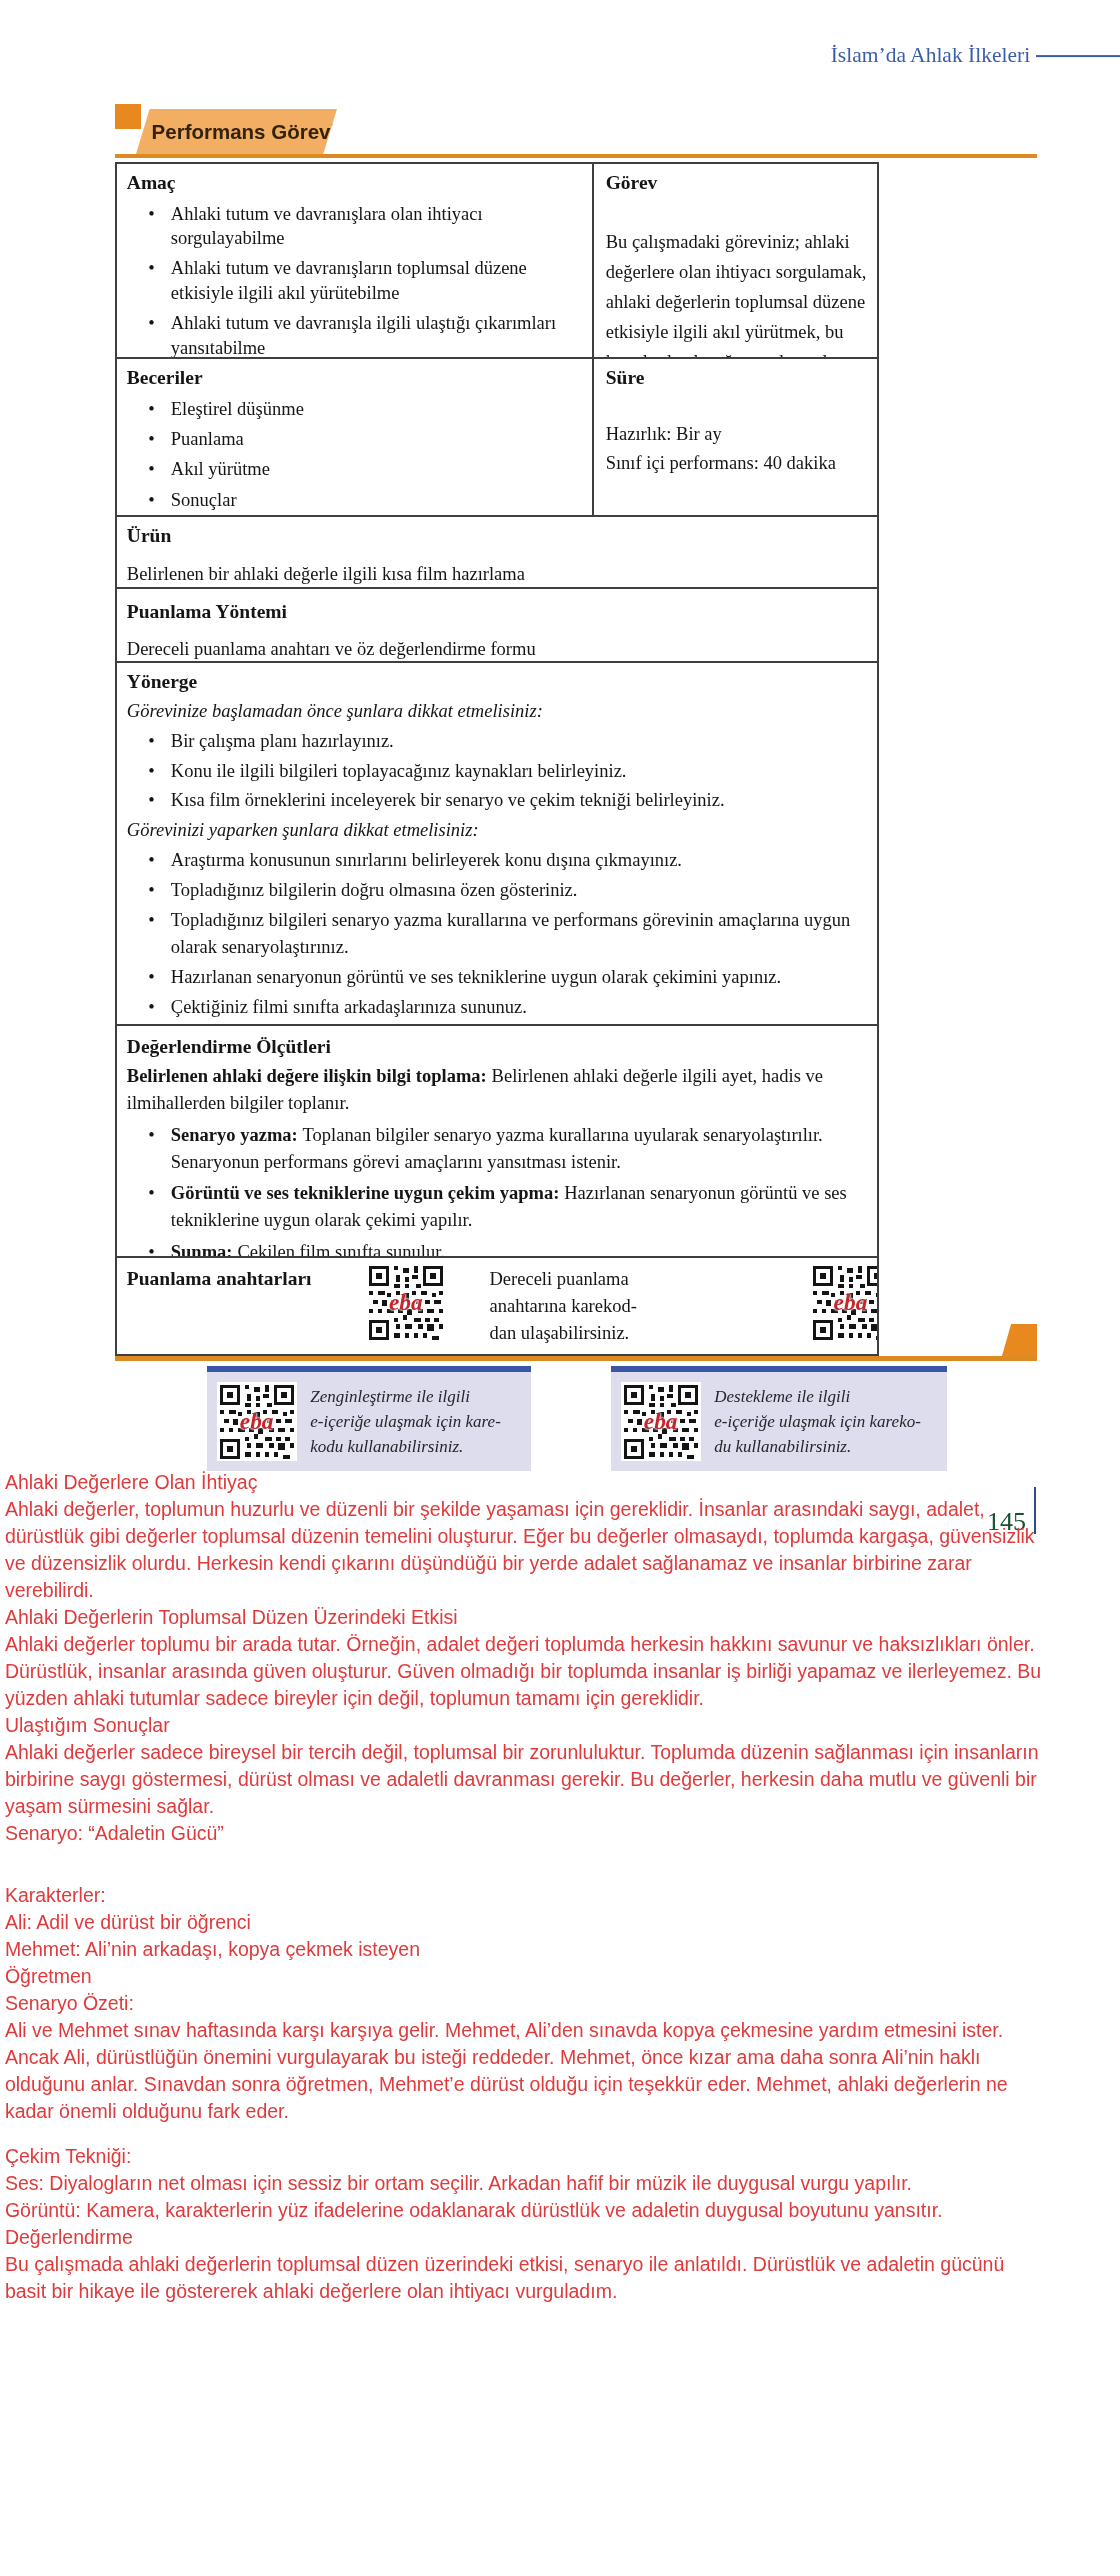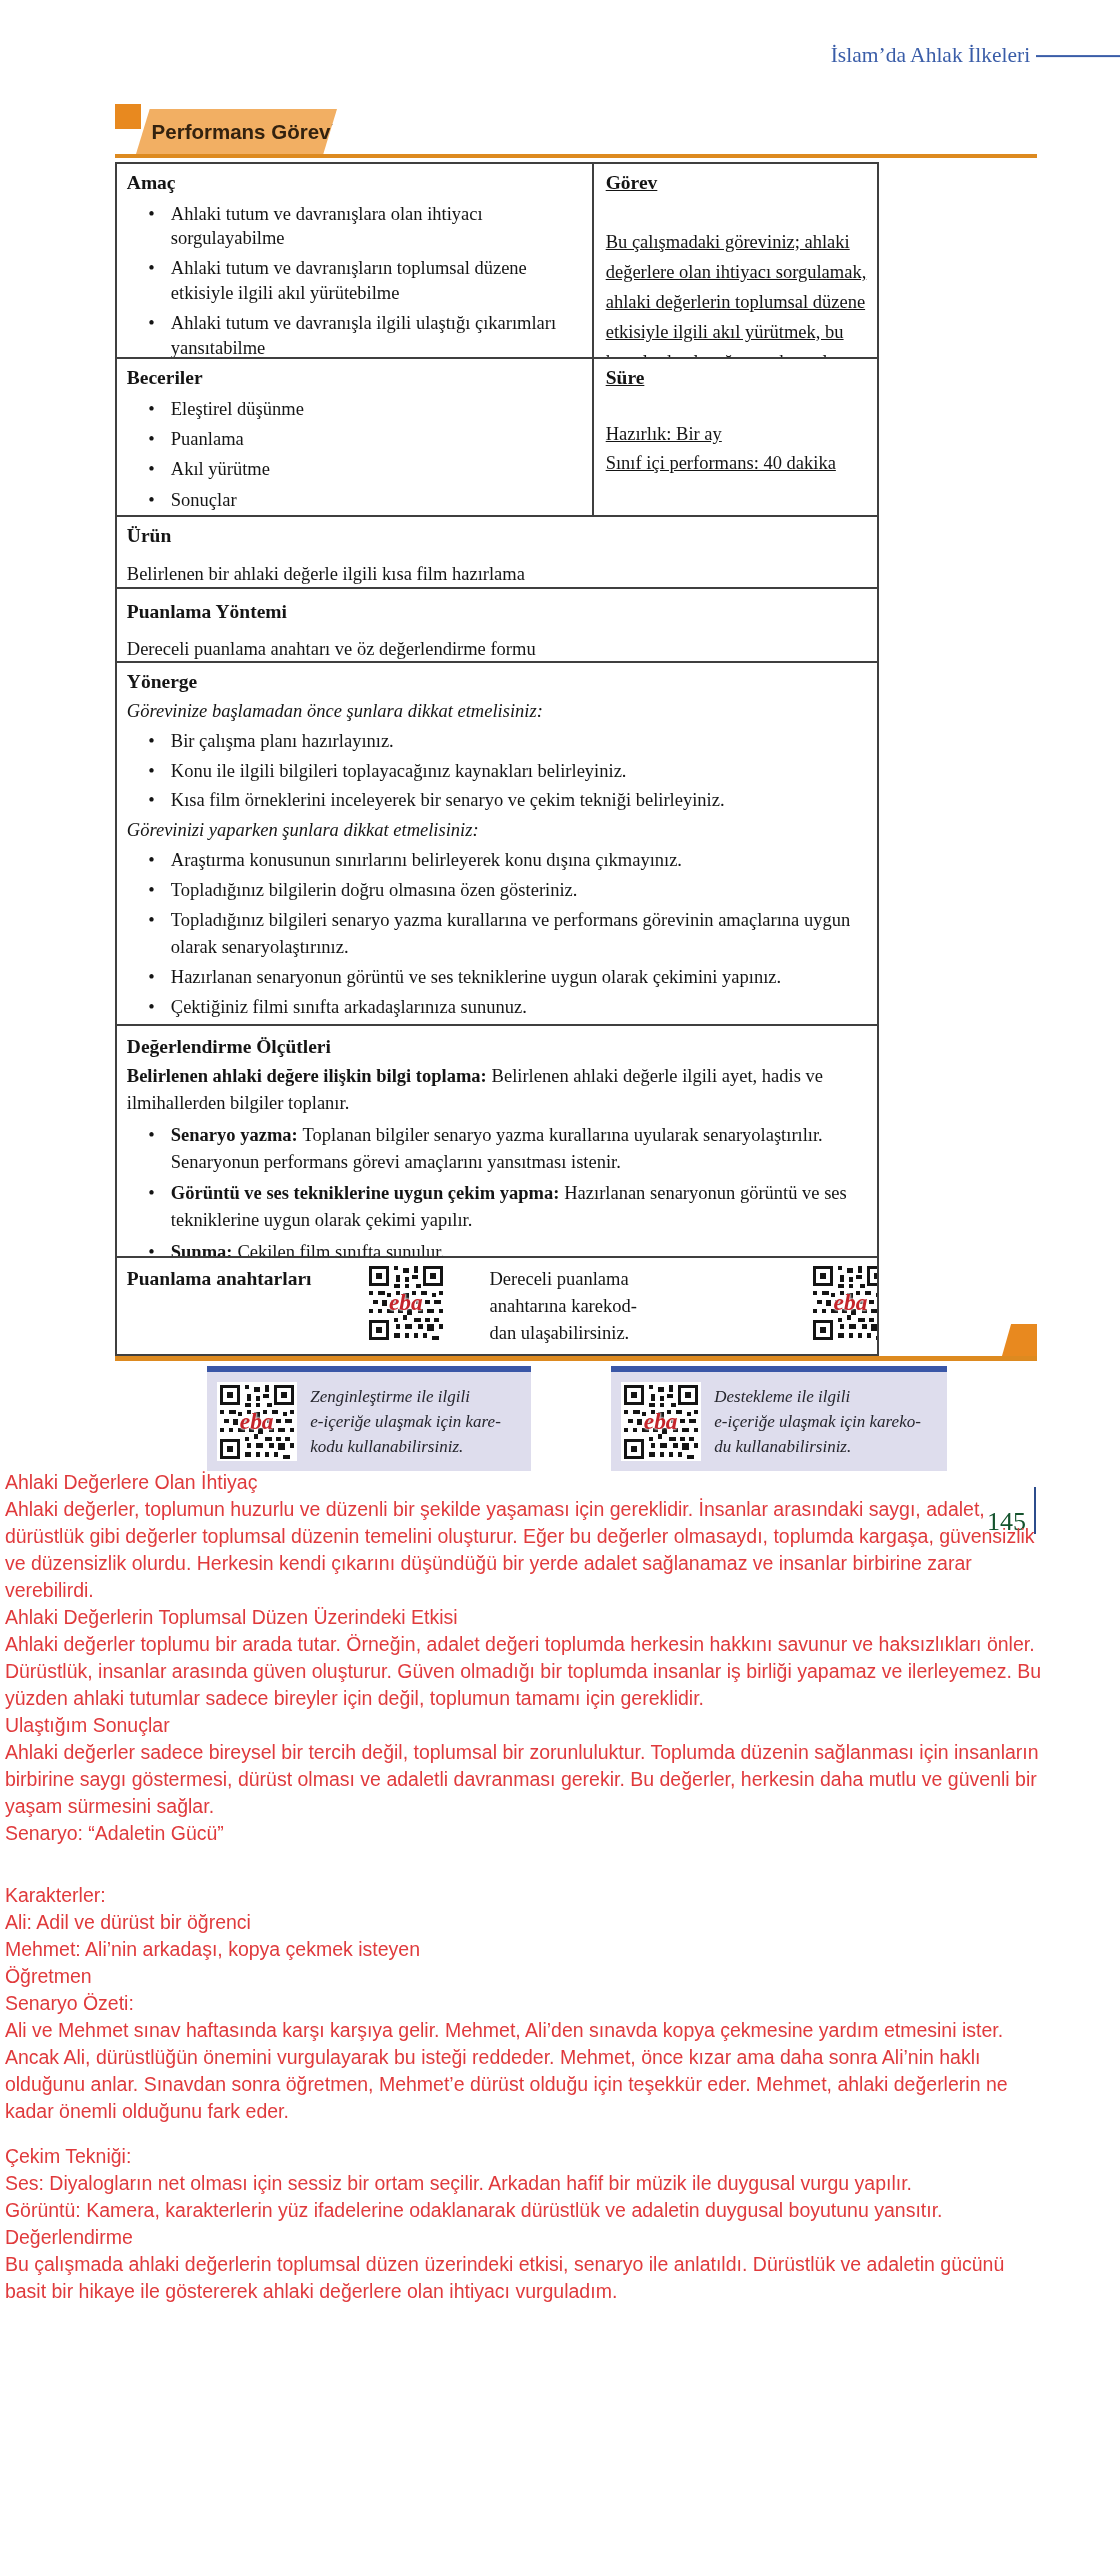--- a/index.html
+++ b/index.html
@@ -24,21 +24,21 @@
       clip-path:polygon(26% 0,100% 0,100% 100%,0 100%);}
 
   
   .ptable{position:absolute;left:115px;top:162px;width:764px;border:2px solid #3f3f3f;box-sizing:border-box;
       font-size:18.5px;color:#151515;background:#fff;}
   .trow{box-sizing:border-box;overflow:hidden;}
   .trow + .trow{border-top:2px solid #3f3f3f;}
   .cols{display:flex;}
   .cell{box-sizing:border-box;overflow:hidden;padding:5.9px 11.7px 3.9px 9.8px;}
   .cell-l{width:477px;border-right:2px solid #3f3f3f;}
-  .cell-r{flex:1;padding-left:11.7px;padding-right:8px;text-decoration:underline;}
+  .cell-r{flex:1;padding-left:11.7px;padding-right:8px;}
   .thead{font-weight:bold;font-size:19.5px;line-height:26px;}
   .r1{height:193px;}
   .r2{height:158px;}
   .r3{height:72px;padding:5.9px 11.7px 3.9px 9.8px;}
   .r4{height:74px;padding:9.8px 11.7px 3.9px 9.8px;}
   .r5{height:363px;padding:5.9px 11.7px 3.9px 9.8px;}
   .r6{height:232px;padding:7.8px 11.7px 3.9px 9.8px;}
   .r7{height:98px;padding:7.8px 11.7px 3.9px 9.8px;display:flex;align-items:flex-start;gap:35px;}
   .bullet{position:relative;padding-left:44px;line-height:24.4px;margin:5.9px 0 0 0;}
   .bullet::before{content:"•";position:absolute;left:21.5px;top:0;}

